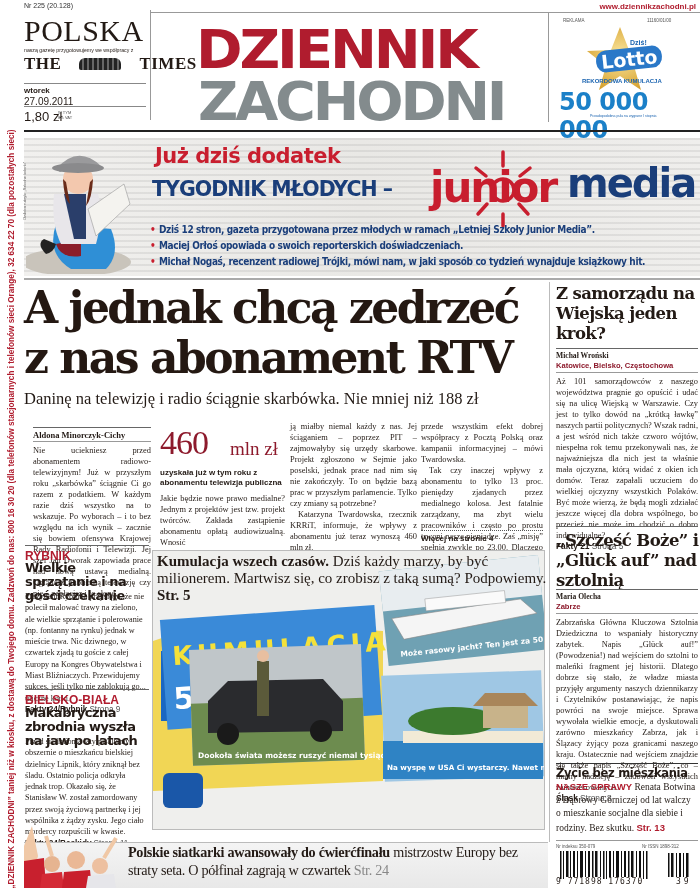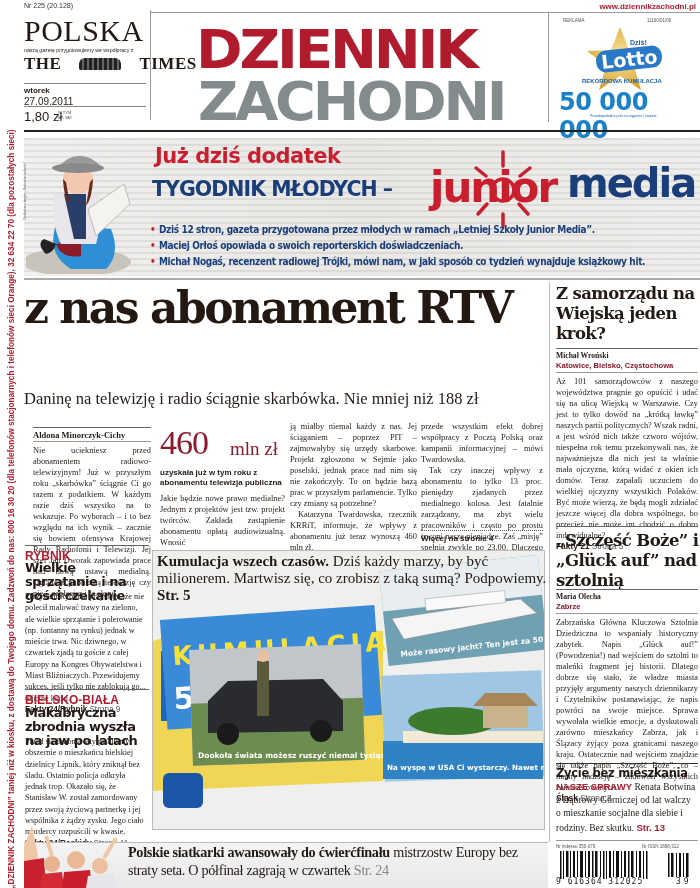--- a/index.html
+++ b/index.html
@@ -180,20 +180,21 @@
       <line x1="60" y1="66" x2="51" y2="56"></line>
   </g>
 </svg>
 <div id="b-media" class="abs">media</div>
 <div class="bul" style="top:224px">Dziś 12 stron, gazeta przygotowana przez młodych w ramach „Letniej Szkoły Junior Media”.</div>
 <div class="bul" style="top:240px">Maciej Orłoś opowiada o swoich reporterskich doświadczeniach.</div>
 <div class="bul" style="top:256px">Michał Nogaś, recenzent radiowej Trójki, mówi nam, w jaki sposób co tydzień wynajduje książkowy hit.</div>
 <div id="banner-bottom" class="abs"></div>
 
 <div id="h1" class="abs">
+  <div>A jednak chcą zedrzeć</div>
   <div>z nas abonament RTV</div>
 </div>
 <div id="deck" class="abs">Daninę na telewizję i radio ściągnie skarbówka. Nie mniej niż 188 zł</div>
 
 <div class="rule" style="left:33px;top:427px;width:118px"></div>
 <div id="byline-main" class="abs">Aldona Minorczyk-Cichy</div>
 <div class="rule" style="left:33px;top:441px;width:118px;background:#999"></div>
 <div id="col1" class="col-text">
   <p>Nie uciekniesz przed abonamentem radiowo-telewizyjnym! Już w przyszłym roku „skarbówka” ściągnie Ci go razem z podatkiem. W każdym razie dziś wszystko na to wskazuje. Po wyborach – i to bez względu na ich wynik – zacznie się bowiem ofensywa Krajowej Rady Radiofonii i Telewizji. Jej szef Jan Dworak zapowiada prace nad nową ustawą medialną. Oglądasz publiczną telewizję czy nie – zapłacisz i to słono.</p>
 </div>
@@ -335,21 +336,21 @@
       <rect x="87" y="0" width="1" height="28"></rect>
     <rect x="90" y="0" width="1.5" height="28"></rect>
     <rect x="112" y="2" width="1.5" height="24"></rect>
       <rect x="115" y="2" width="2.5" height="24"></rect>
       <rect x="120" y="2" width="1" height="24"></rect>
       <rect x="123" y="2" width="2" height="24"></rect>
       <rect x="127" y="2" width="1" height="24"></rect>
       <rect x="130" y="2" width="2.5" height="24"></rect>
   </g>
 </svg>
-<div id="barcode-digits" class="abs">9 616364 312025</div>
+<div id="barcode-digits" class="abs">9 771898 176370</div>
 <div id="barcode-addon" class="abs">39</div>
 
 <div id="bottom-bar" class="abs"></div>
 <svg id="players" class="abs" viewBox="0 0 100 62">
   <path d="M8 0 L14 30 L6 62 L0 62 L0 20 Z" fill="#f0c8a6"></path>
   <path d="M0 35 L20 32 L22 62 L0 62 Z" fill="#c8202e"></path>
   <circle cx="28" cy="38" r="8" fill="#e6b490"></circle>
     <path d="M18 48 L38 46 L40 62 L16 62 Z" fill="#d42a36"></path>
   <circle cx="52" cy="34" r="9" fill="#eab896"></circle>
     <path d="M40 46 L66 44 L68 62 L38 62 Z" fill="#c91f2c"></path>

